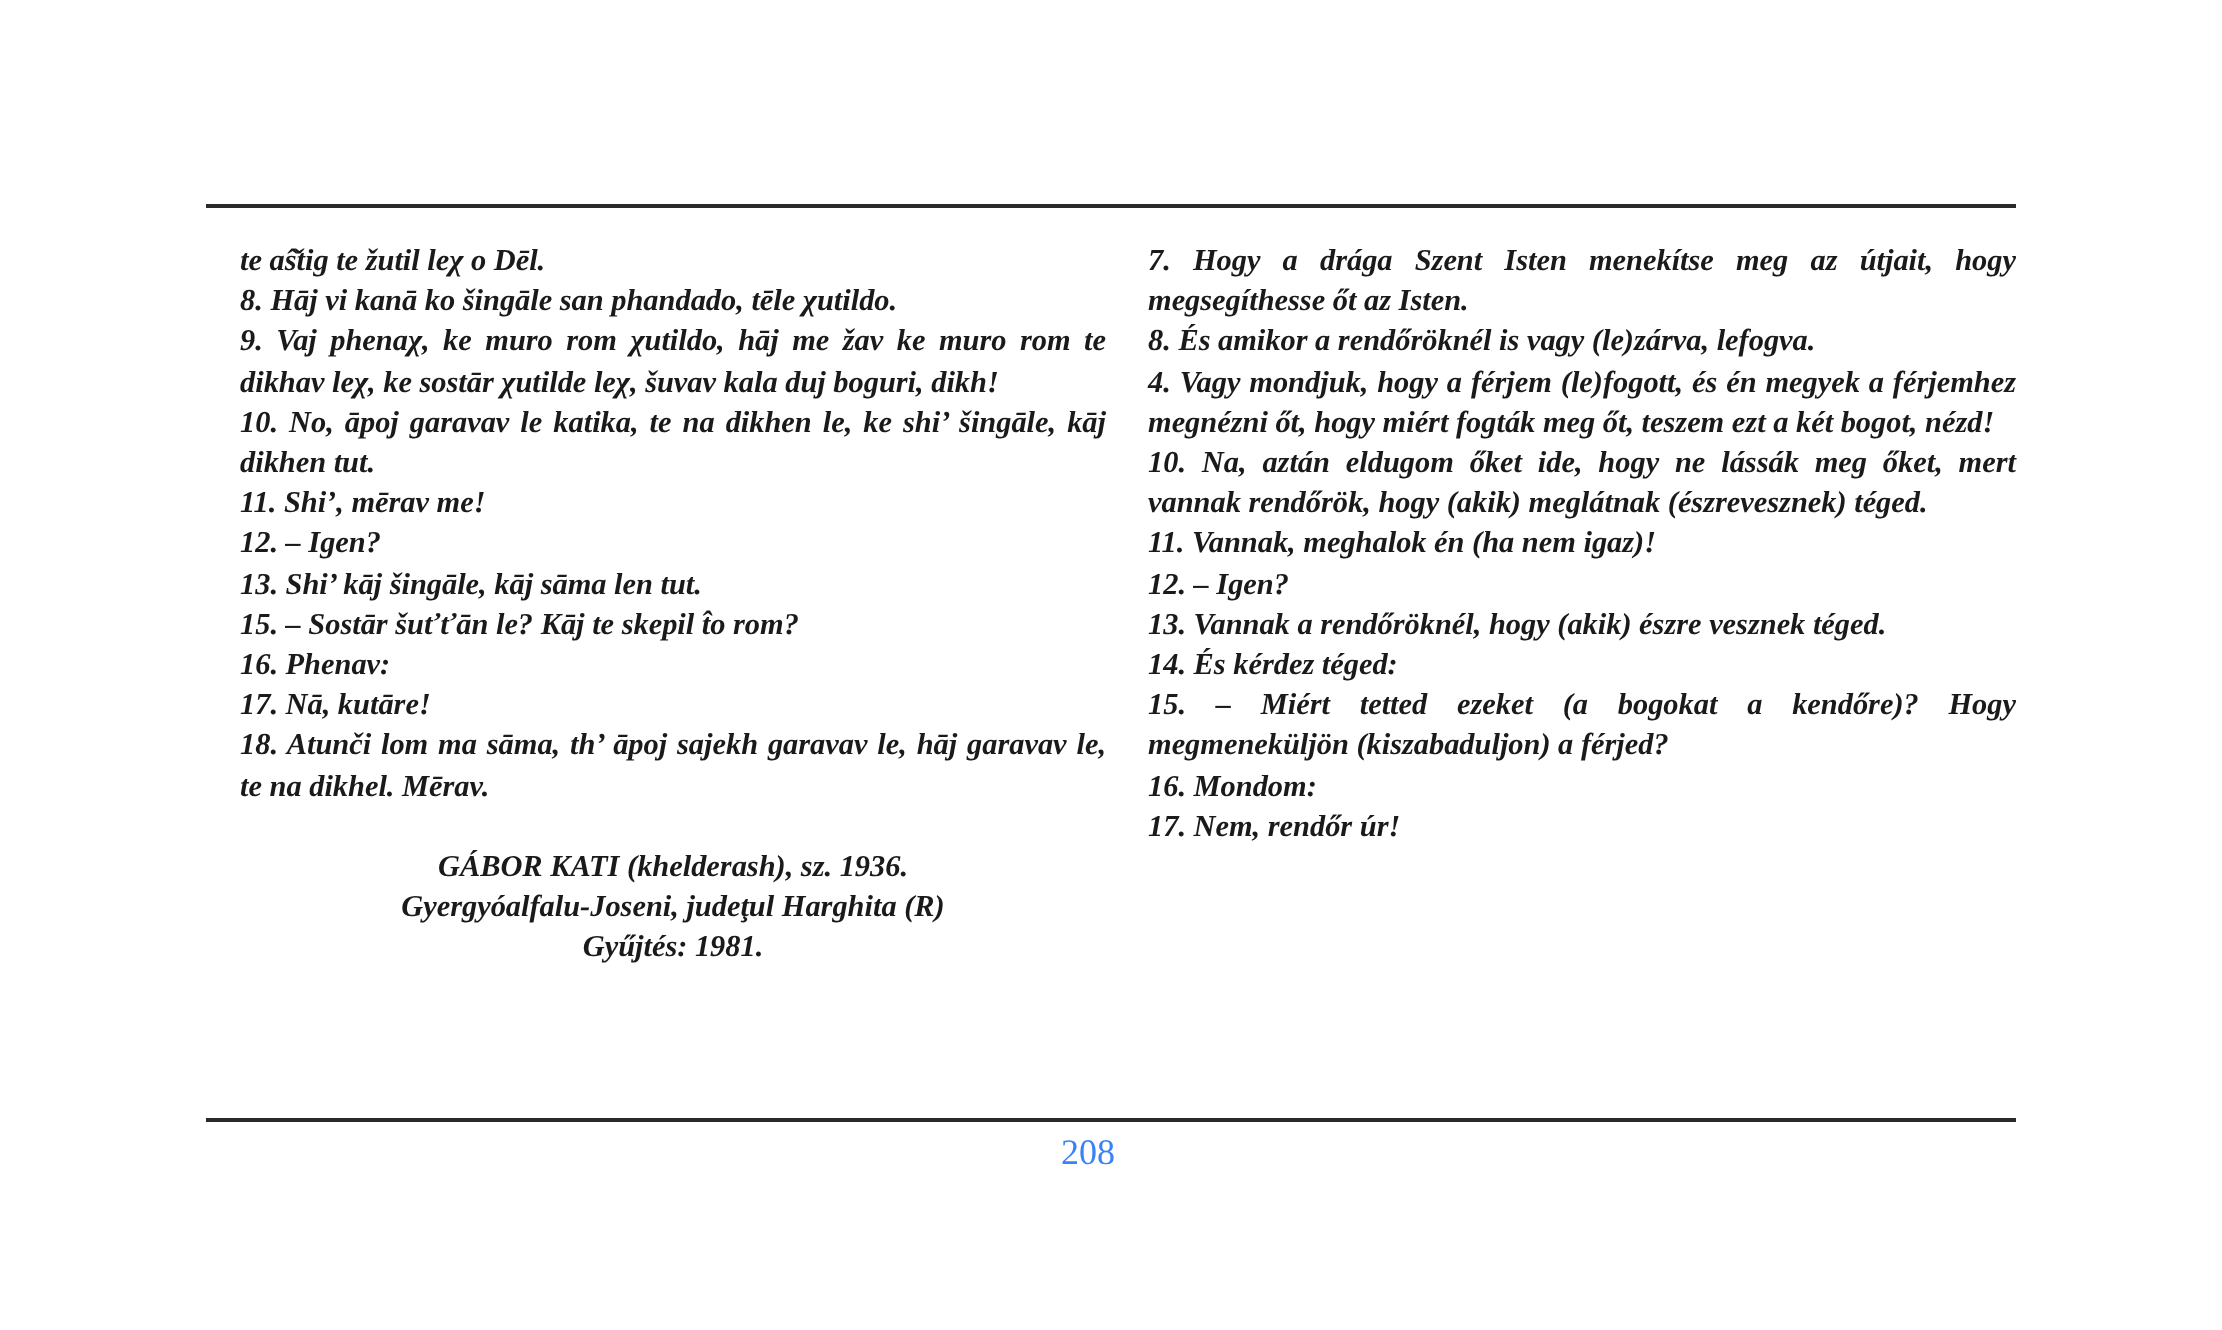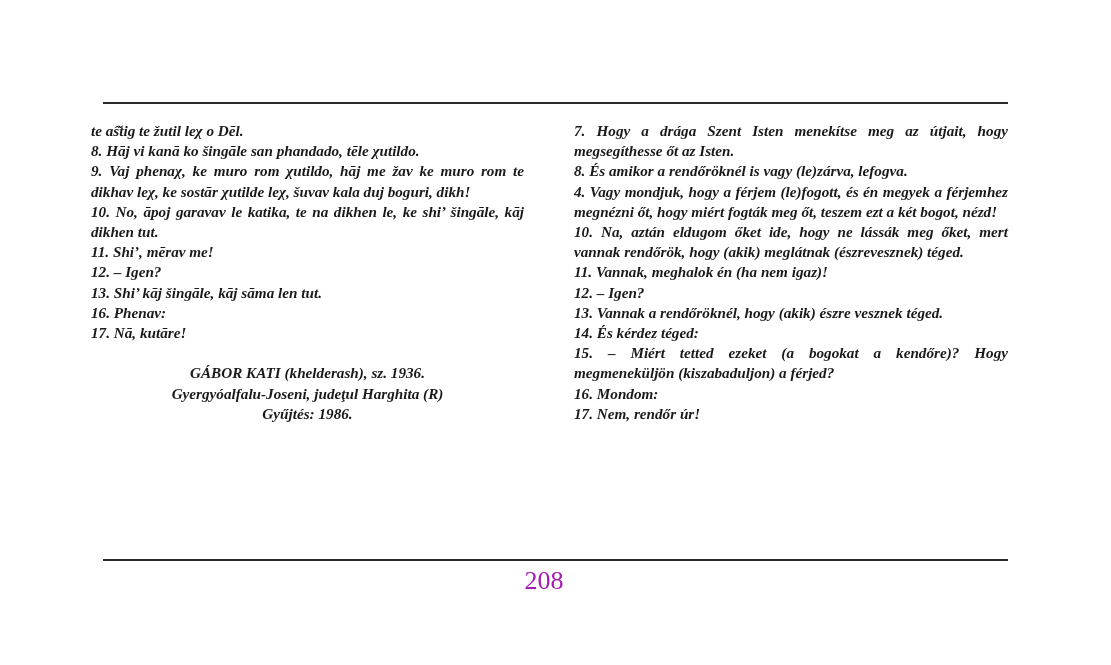--- a/index.html
+++ b/index.html
@@ -28,61 +28,63 @@
     .column {
       position: absolute;
       top: 121px;
       width: 433px;
       font-size: 15.2px;
       line-height: 20.2px;
       font-style: italic;
       font-weight: bold;
       text-align: justify;
     }
-    .column.left { left: 91px; }
+    .column.left { left: 120px; }
     .column.right { left: 574px; width: 434px; font-family: Liberation Serif, serif; }
 
     .para {
       margin: 0;
       padding: 0;
     }
     .spacer { height: 20.2px; }
     .colophon .para { text-align: center; }
 
     .page-number {
       position: absolute;
       top: 566px;
       left: 0;
       width: 1088px;
       text-align: center;
       font-family: "Liberation Serif", "DejaVu Serif", serif;
-      font-size: 26px;
-      color: #a21caf;
+      font-size: 18px;
+      color: #3b82f6;
     }
   </style>
 </head>
 <body>
 
 <div class="rule top"></div>
 
 <div class="column left">
   <p class="para">te aŝ̌tig te žutil leχ o Dēl.</p>
   <p class="para">8. Hāj vi kanā ko šingāle san phandado, tēle χutildo.</p>
   <p class="para">9. Vaj phenaχ, ke muro rom χutildo, hāj me žav ke muro rom te dikhav leχ, ke sostār χutilde leχ, šuvav kala duj boguri, dikh!</p>
   <p class="para">10. No, āpoj garavav le katika, te na dikhen le, ke shi’ šingāle, kāj dikhen tut.</p>
   <p class="para">11. Shi’, mērav me!</p>
   <p class="para">12. – Igen?</p>
   <p class="para">13. Shi’ kāj šingāle, kāj sāma len tut.</p>
+  <p class="para">15. – Sostār šuťťān le? Kāj te skepil t̂o rom?</p>
   <p class="para">16. Phenav:</p>
   <p class="para">17. Nā, kutāre!</p>
+  <p class="para">18. Atunči lom ma sāma, th’ āpoj sajekh garavav le, hāj garavav le, te na dikhel. Mērav.</p>
   <div class="spacer"></div>
   <div class="colophon">
     <p class="para">GÁBOR KATI (khelderash), sz. 1936.</p>
     <p class="para">Gyergyóalfalu-Joseni, judeţul Harghita (R)</p>
-    <p class="para">Gyűjtés: 1986.</p>
+    <p class="para">Gyűjtés: 1981.</p>
   </div>
 </div>
 
 <div class="column right">
   <p class="para">7. Hogy a drága Szent Isten menekítse meg az útjait, hogy megsegíthesse őt az Isten.</p>
   <p class="para">8. És amikor a rendőröknél is vagy (le)zárva, lefogva.</p>
   <p class="para">4. Vagy mondjuk, hogy a férjem (le)fogott, és én megyek a férjemhez megnézni őt, hogy miért fogták meg őt, teszem ezt a két bogot, nézd!</p>
   <p class="para">10. Na, aztán eldugom őket ide, hogy ne lássák meg őket, mert vannak rendőrök, hogy (akik) meglátnak (észrevesznek) téged.</p>
   <p class="para">11. Vannak, meghalok én (ha nem igaz)!</p>
   <p class="para">12. – Igen?</p>

